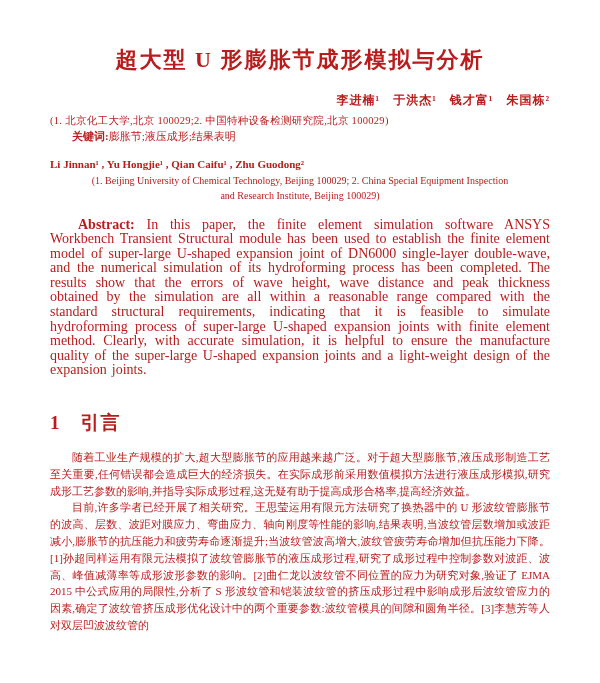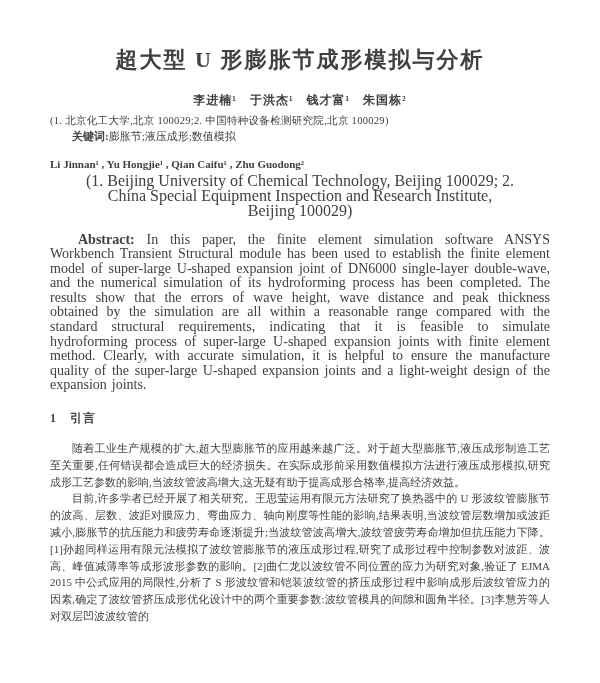--- a/index.html
+++ b/index.html
@@ -6,36 +6,36 @@
     margin: 0;
     padding: 0;
     background: #ffffff;
   }
   .page {
     position: relative;
     width: 600px;
     height: 683px;
     background: #ffffff;
     overflow: hidden;
-    color: #404040;
+    color: #b91c1c;
     font-family: "Liberation Serif", "DejaVu Serif", serif;
     box-sizing: border-box;
     padding: 45px 50px 0 50px;
   }
   .title-zh {
     margin: 0;
     text-align: center;
     font-size: 22px;
     font-weight: bold;
     letter-spacing: 2px;
     line-height: 30px;
   }
   .authors-zh {
     margin-top: 17px;
-    text-align: center;
+    text-align: right;
     font-size: 12px;
     font-weight: bold;
     letter-spacing: 1px;
   }
   .affil-zh {
     margin-top: 5px;
     text-align: left;
     font-size: 10.5px;
     letter-spacing: 0.3px;
   }
@@ -63,41 +63,41 @@
     font-family: "Liberation Sans", "DejaVu Sans", sans-serif;
   }
   .authors-en {
     margin-top: 13px;
     font-size: 11px;
     font-weight: bold;
   }
   .affil-en {
     margin: 3px auto 0 auto;
     text-align: center;
-    font-size: 16px;
+    font-size: 10px;
     line-height: 15px;
     max-width: 430px;
   }
   .abs-en {
     margin: 15px 0 0 0;
     font-size: 14px;
     line-height: 14.6px;
     text-align: justify;
     text-indent: 2em;
     word-spacing: 1.5px;
   }
   .kw-en {
     margin: 0;
     font-size: 10.8px;
     line-height: 15px;
     text-indent: 2em;
   }
   .sec-heading {
-    margin: 17px 0 0 0;
-    font-size: 12px;
+    margin: 32px 0 0 0;
+    font-size: 19px;
     font-weight: bold;
     letter-spacing: 1px;
   }
   .body-para {
     margin: 13px 0 0 0;
     font-size: 11px;
     line-height: 16.8px;
     text-align: justify;
     text-indent: 2em;
   }
@@ -108,29 +108,29 @@
 
 <div class="page">
 
   <h1 class="title-zh">超大型 U 形膨胀节成形模拟与分析</h1>
 
   <div class="authors-zh">李进楠¹　于洪杰¹　钱才富¹　朱国栋²</div>
 
   <div class="affil-zh">(1. 北京化工大学,北京 100029;2. 中国特种设备检测研究院,北京 100029)</div>
 
 
-  <p class="kw-zh"><span class="b">关键词:</span><span>膨胀节;液压成形;数值模拟</span></p>
+  <p class="kw-zh"><span class="b">关键词:</span><span>膨胀节;液压成形;结果表明</span></p>
 
 
   <div class="authors-en">Li Jinnan¹ , Yu Hongjie¹ , Qian Caifu¹ , Zhu Guodong²</div>
 
   <div class="affil-en">(1. Beijing University of Chemical Technology, Beijing 100029; 2. China Special Equipment Inspection and Research Institute, Beijing 100029)</div>
 
   <p class="abs-en"><span class="b">Abstract:</span> <span>In this paper, the finite element simulation software ANSYS Workbench Transient Structural module has been used to establish the finite element model of super-large U-shaped expansion joint of DN6000 single-layer double-wave, and the numerical simulation of its hydroforming process has been completed. The results show that the errors of wave height, wave distance and peak thickness obtained by the simulation are all within a reasonable range compared with the standard structural requirements, indicating that it is feasible to simulate hydroforming process of super-large U-shaped expansion joints with finite element method. Clearly, with accurate simulation, it is helpful to ensure the manufacture quality of the super-large U-shaped expansion joints and a light-weight design of the expansion joints.</span></p>
 
 
   <h3 class="sec-heading">1　引言</h3>
 
-  <p class="body-para">随着工业生产规模的扩大,超大型膨胀节的应用越来越广泛。对于超大型膨胀节,液压成形制造工艺至关重要,任何错误都会造成巨大的经济损失。在实际成形前采用数值模拟方法进行液压成形模拟,研究成形工艺参数的影响,当波纹管波高增大,这无疑有助于提高成形合格率,提高经济效益。</p>
+  <p class="body-para">随着工业生产规模的扩大,超大型膨胀节的应用越来越广泛。对于超大型膨胀节,液压成形制造工艺至关重要,任何错误都会造成巨大的经济损失。在实际成形前采用数值模拟方法进行液压成形模拟,研究成形工艺参数的影响,并指导实际成形过程,这无疑有助于提高成形合格率,提高经济效益。</p>
 
   <p class="body-para">目前,许多学者已经开展了相关研究。王思莹运用有限元方法研究了换热器中的 U 形波纹管膨胀节的波高、层数、波距对膜应力、弯曲应力、轴向刚度等性能的影响,结果表明,当波纹管层数增加或波距减小,膨胀节的抗压能力和疲劳寿命逐渐提升;当波纹管波高增大,波纹管疲劳寿命增加但抗压能力下降。[1]孙超同样运用有限元法模拟了波纹管膨胀节的液压成形过程,研究了成形过程中控制参数对波距、波高、峰值减薄率等成形波形参数的影响。[2]曲仁龙以波纹管不同位置的应力为研究对象,验证了 EJMA 2015 中公式应用的局限性,分析了 S 形波纹管和铠装波纹管的挤压成形过程中影响成形后波纹管应力的因素,确定了波纹管挤压成形优化设计中的两个重要参数:波纹管模具的间隙和圆角半径。[3]李慧芳等人对双层凹波波纹管的</p>
 
 </div>
 
 </body></html>

